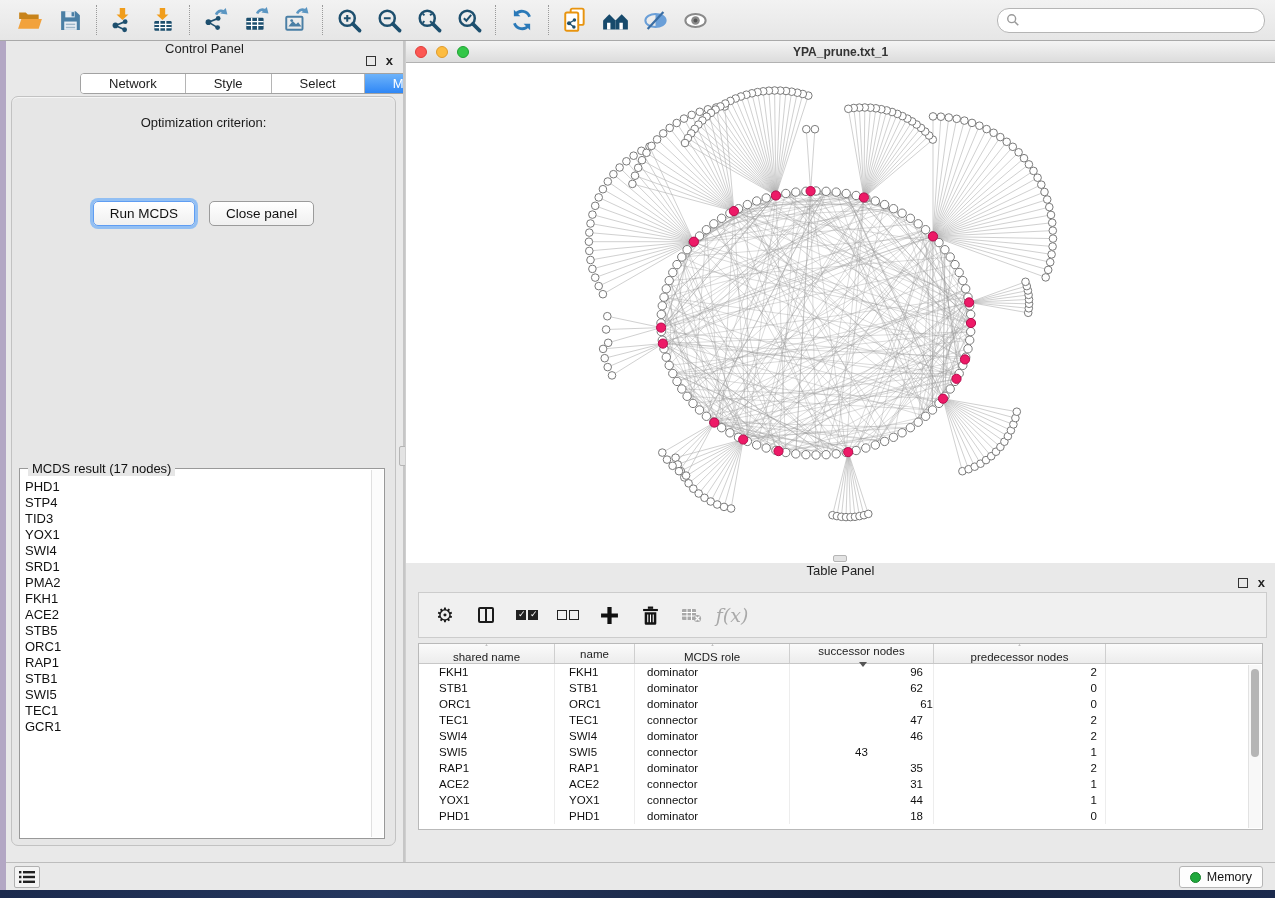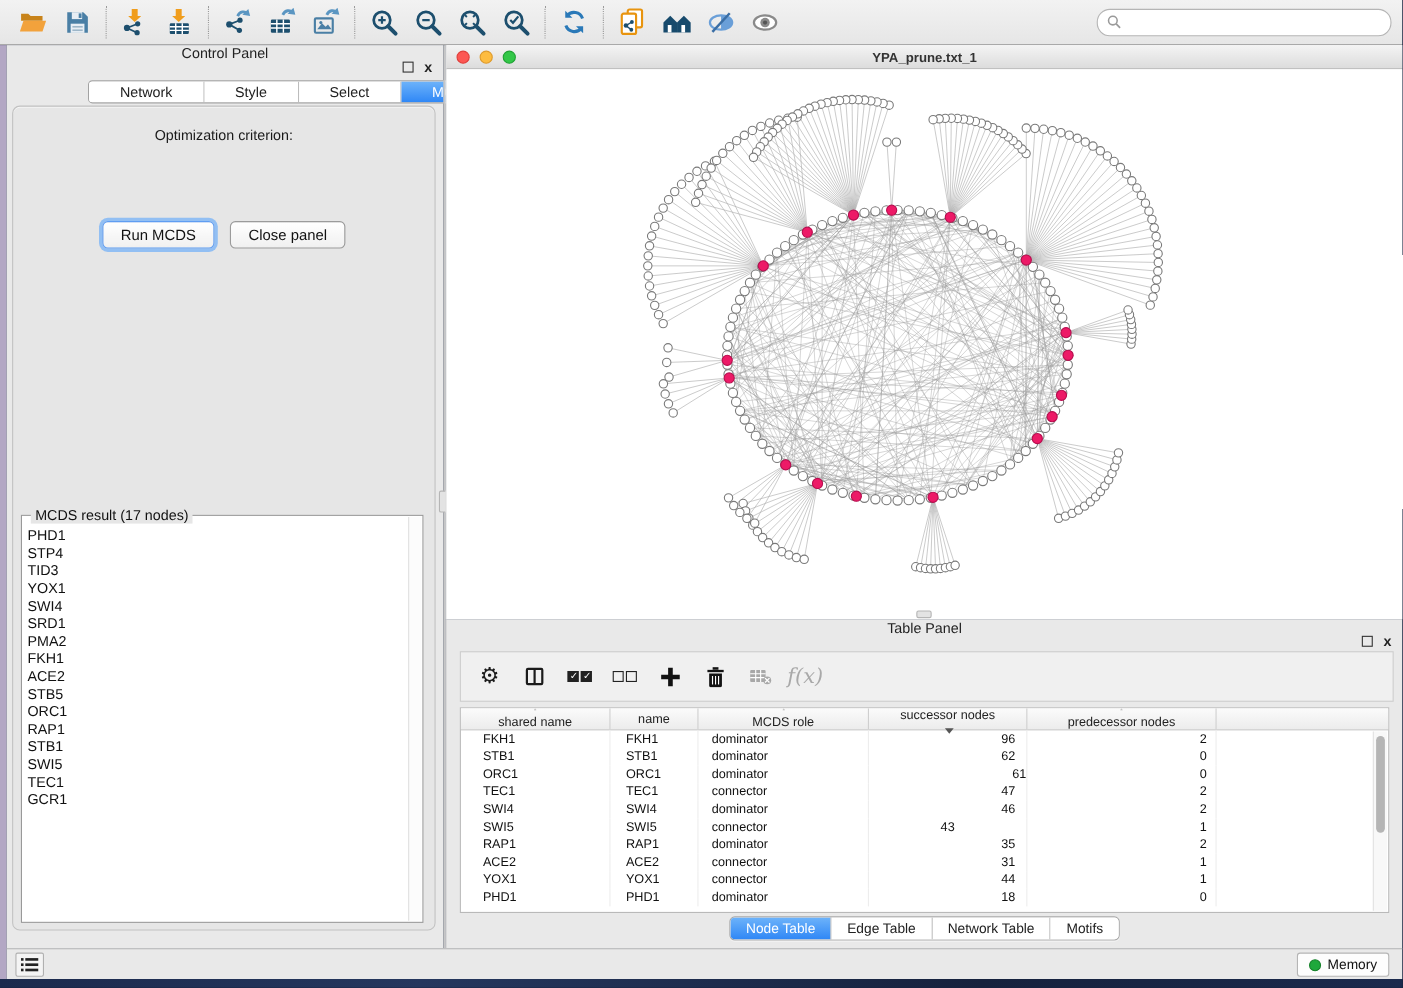--- a/index.html
+++ b/index.html
@@ -776,28 +776,20 @@
             <div class="td" style="width: 80px; text-align: left; padding-left: 14px;">PHD1</div>
             <div class="td" style="width: 155px; text-align: left; padding-left: 12px;">dominator</div>
             <div class="td" style="width: 144px; text-align: right; padding-left: 0px; padding-right: 10px;">18</div>
             <div class="td" style="width: 172px; text-align: right; padding-left: 0px; padding-right: 8px;">0</div>
           </div>
         </div>
       <div class="tscroll">
           <div class="tthumb"></div>
         </div>
     </div>
-    <div class="tp-tabs">
-      <div class="tp-tabgroup">
-        <div class="tp-tab active">Node Table</div>
-        <div class="tp-tab">Edge Table</div>
-        <div class="tp-tab">Network Table</div>
-        <div class="tp-tab">Motifs</div>
-      </div>
-    </div>
   </div>
 
   <div class="statusbar">
     <span class="list-btn">
       <svg width="16" height="14" viewBox="0 0 16 14">
           <rect x="0" y="1" width="2.4" height="2.4" fill="#222"></rect>
           <rect x="4" y="1" width="12" height="2.4" fill="#222"></rect>
           <rect x="0" y="5.8" width="2.4" height="2.4" fill="#222"></rect>
           <rect x="4" y="5.8" width="12" height="2.4" fill="#222"></rect>
           <rect x="0" y="10.6" width="2.4" height="2.4" fill="#222"></rect>

